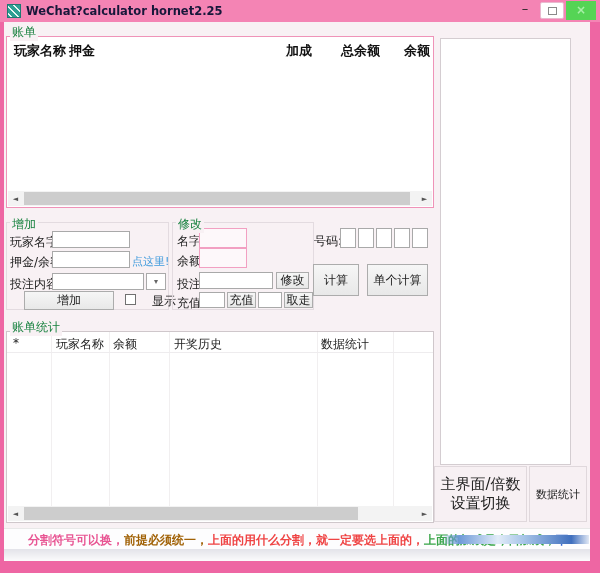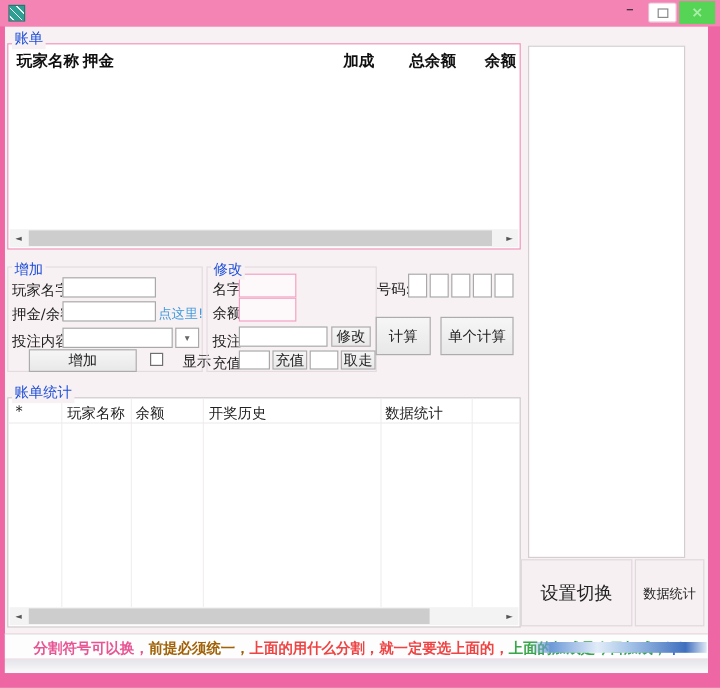--- a/index.html
+++ b/index.html
@@ -18,21 +18,21 @@
   .max-glyph { left:7px; top:4px; width:9px; height:8px; border:1px solid #8a8a8a; background:#fff; }
   .btn-close { left:566px; top:1px; width:30px; height:19px; background:#55d455; text-align:center; color:#a9efa9; font-size:12px; font-weight:bold; line-height:18px; }
 
   
   .border-left  { left:0;   top:22px; width:4px;  height:539px; background:#ee66a3; }
   .border-right { left:590px;top:22px; width:10px; height:539px; background:#ee66a3; }
   .border-bottom{ left:0; top:561px; width:600px; height:12px; background:#ee66a3; }
   .bottom-strip { left:4px; top:549px; width:586px; height:12px; background:linear-gradient(180deg,#e3e3e9,#fbfbfc); }
   .content-bg { left:4px; top:22px; width:586px; height:506px; background:#f8f1f4; }
 
-  .grouplabel { font-size:12px; color:#1d4ed8; background:#f8f1f4; padding:0 2px; z-index:3; }
+  .grouplabel { font-size:12px; color:#15803d; background:#f8f1f4; padding:0 2px; z-index:3; }
   .groupbox { border:1px solid #e3dbe0; background:transparent; }
 
   
   .bill-table { left:6px; top:36px; width:428px; height:172px; background:#fff; border:1px solid #ef93b8; }
   .bill-h { position:absolute; top:5px; font-size:13px; font-weight:bold; color:#101010; white-space:nowrap; }
 
   
   .lbl { font-size:12px; color:#222; white-space:nowrap; }
   .inp { background:#fff; border:1px solid #a9a9a9; }
   .pinkinp { background:#fdf8fa; border:1px solid #f2a0c2; }
@@ -68,20 +68,21 @@
 <body>
 
 <div class="abs content-bg"></div>
 <div class="abs border-left"></div>
 <div class="abs border-right"></div>
 <div class="abs bottom-strip"></div>
 <div class="abs border-bottom"></div>
 
 <div class="abs titlebar">
   <div class="abs app-icon"></div>
+  <div class="abs win-title">WeChat?calculator hornet2.25</div>
   <div class="abs btn-min"><span>–</span></div>
   <div class="abs btn-max">
       <span class="abs max-glyph"></span>
     </div>
   <div class="abs btn-close"><span>×</span></div>
 </div>
 
 <span class="abs grouplabel" style="left:10px; top:24px;">账单</span>
 <div class="abs bill-table">
   <span class="bill-h" style="left:7px;">玩家名称</span>
@@ -151,20 +152,21 @@
   <span class="head-line"></span>
   <div class="hscroll">
     <span class="sb-arrow left">◄</span>
     <div class="sb-thumb" style="left:16px; width:334px;"></div>
     <span class="sb-arrow right">►</span>
   </div>
 </div>
 
 <div class="abs right-box"></div>
 <div class="abs panel-btn" style="left:434px; top:466px; width:93px; height:56px; font-size:15px;">
+  <span>主界面/倍数</span>
   <span>设置切换</span>
 </div>
 <div class="abs panel-btn" style="left:529px; top:466px; width:58px; height:56px; font-size:11px;text-align:center;">
   <span>数据统计</span>
 </div>
 
 <div class="abs statusbar">
   <div class="status-text">
     <span style="color: rgb(232, 85, 147);">分割符号可以换，</span><span style="color: #a16207;">前提必须统一，</span><span style="color: #ef4444;">上面的用什么分割，就一定要选上面的，</span><span style="color: rgb(58, 166, 74);">上面的加成是今日加成，</span><span style="color: rgb(52, 101, 208);">下</span>
   </div>

